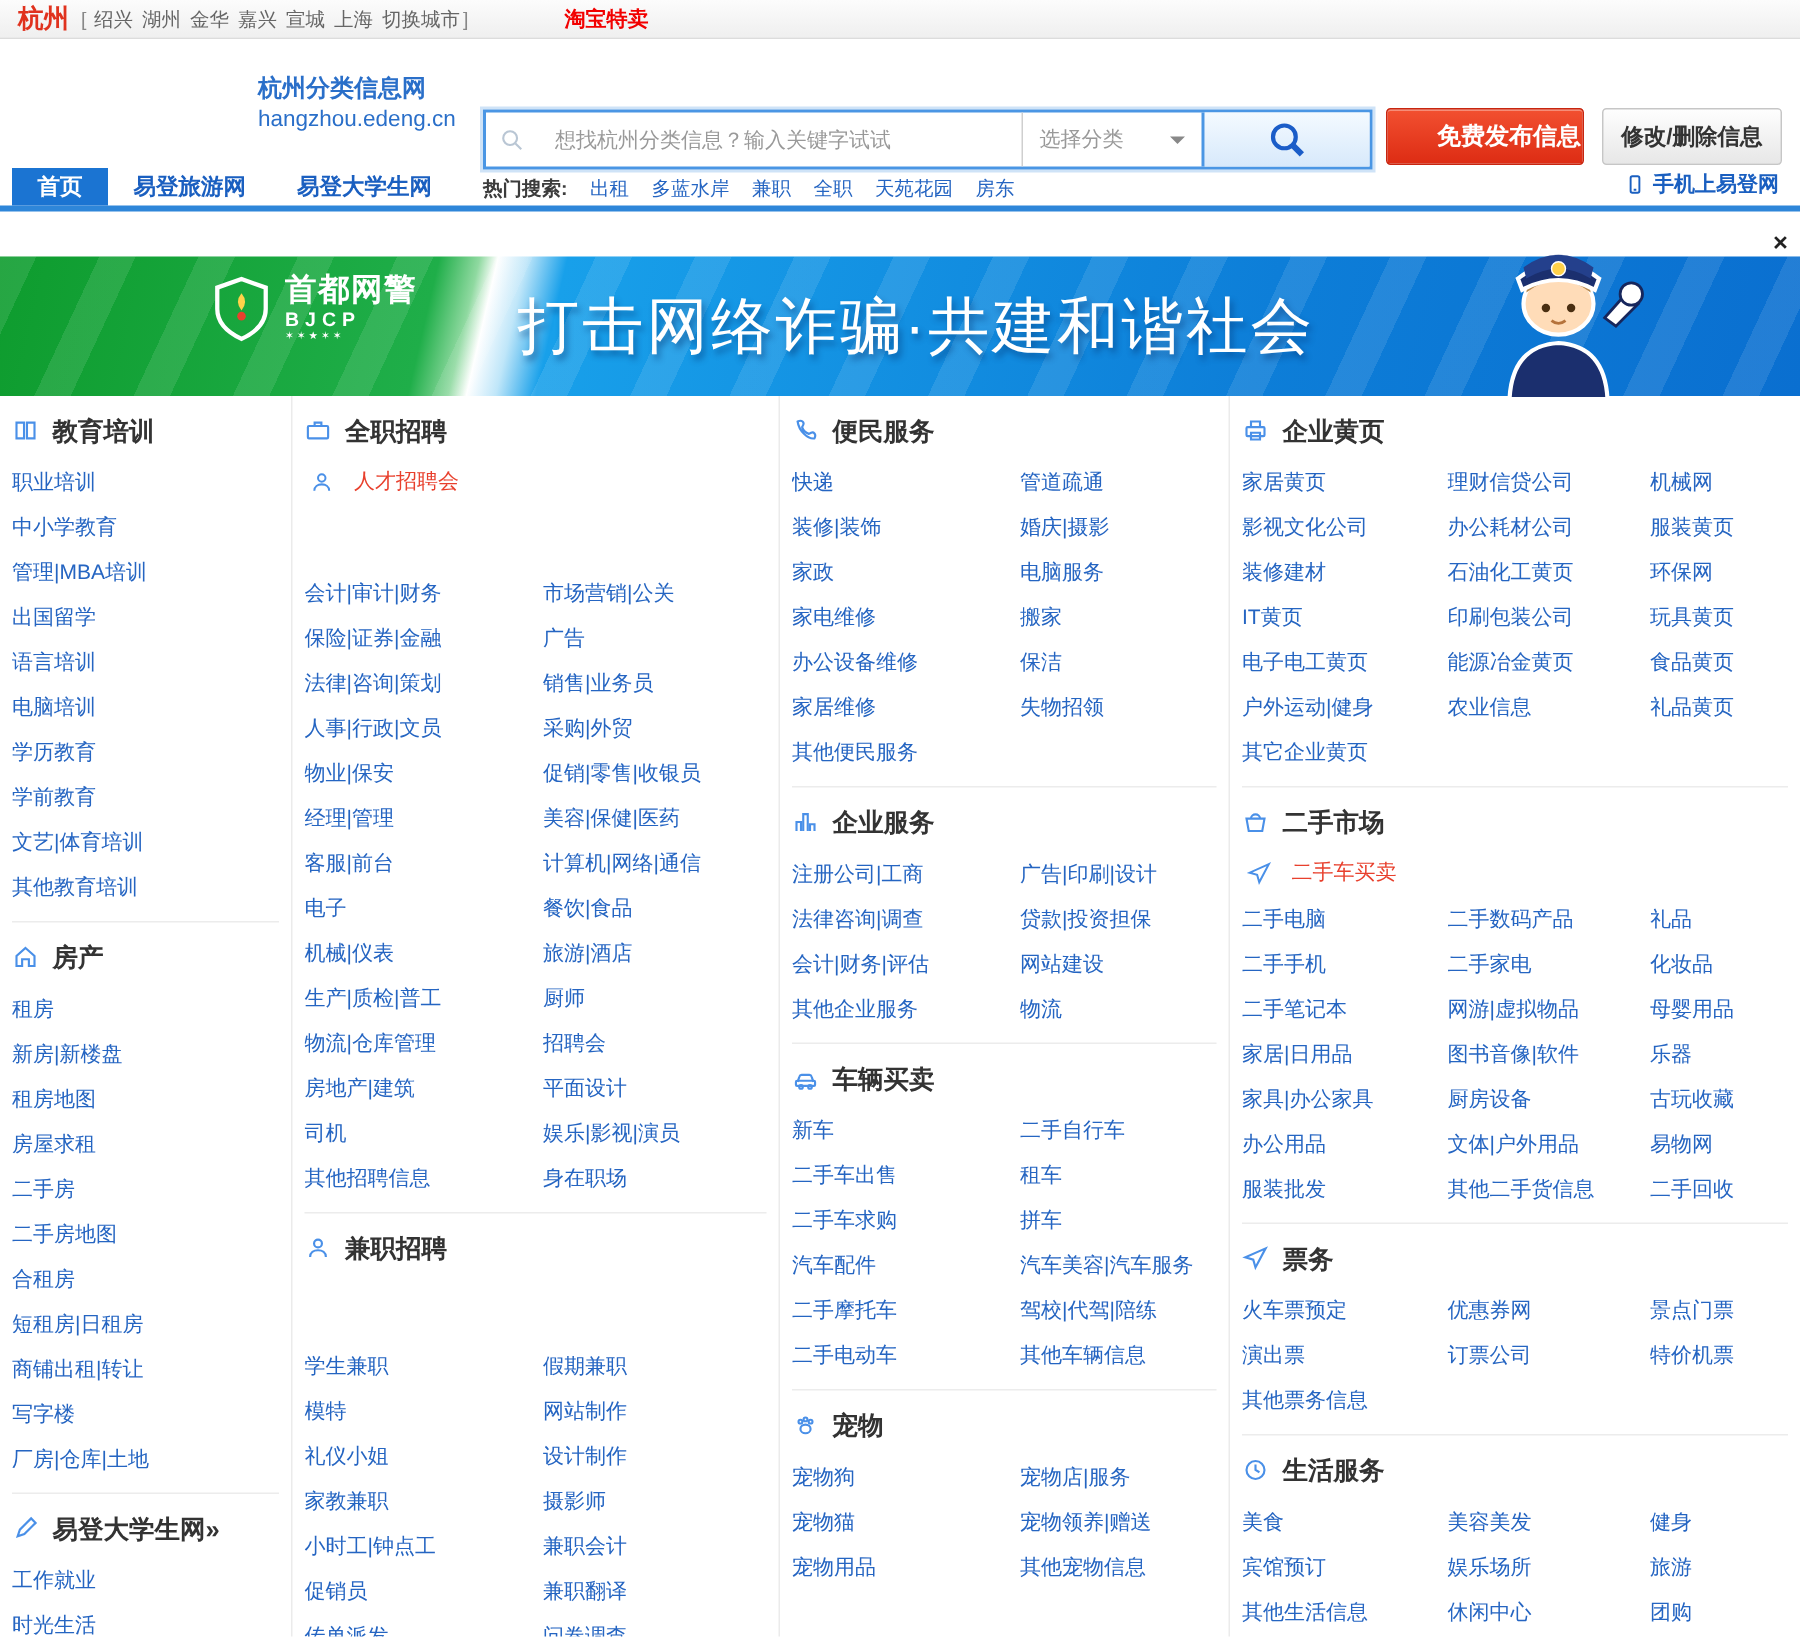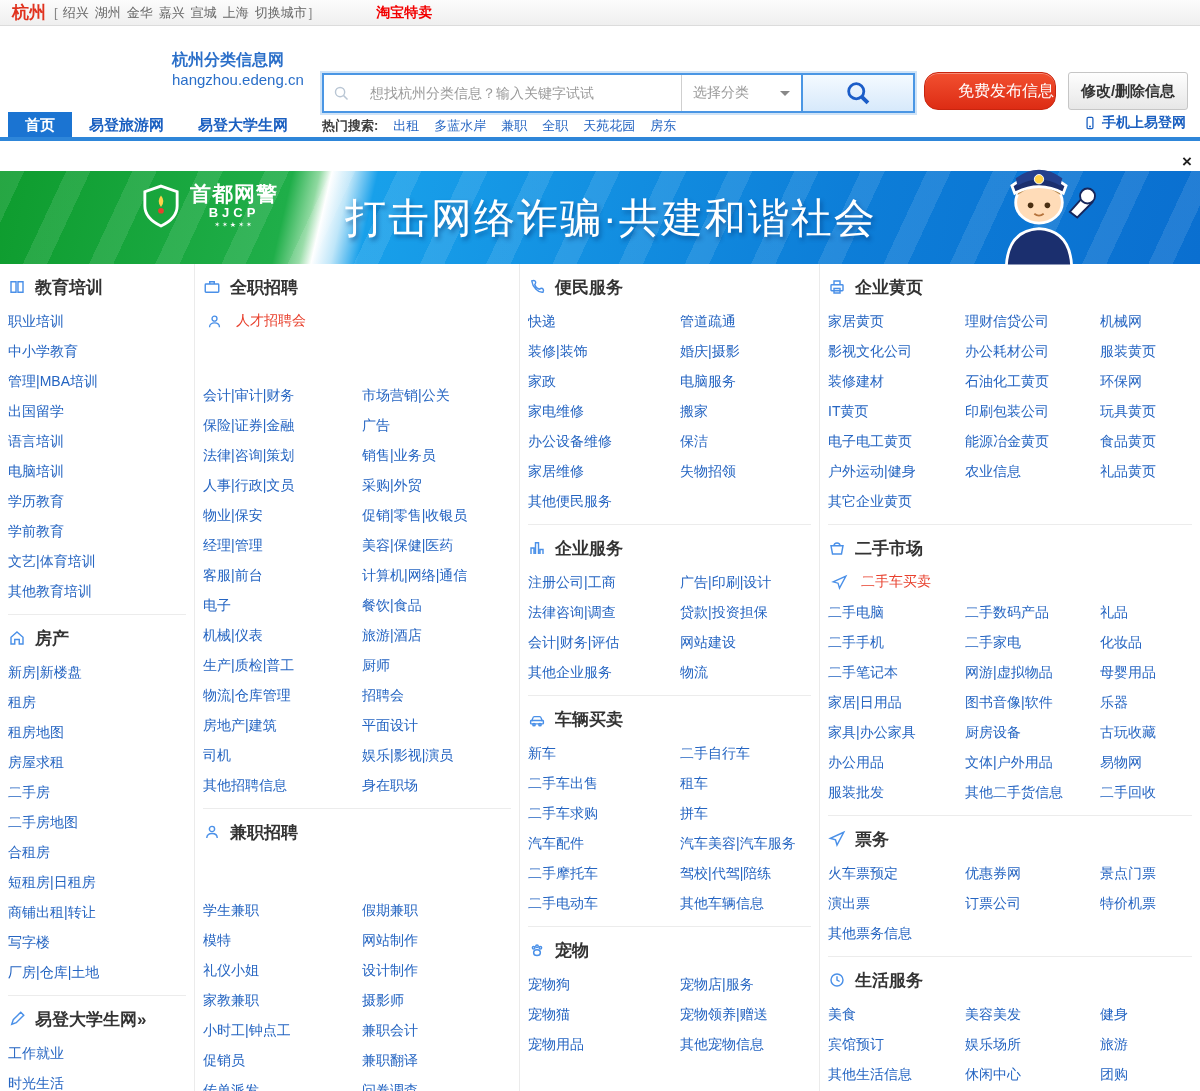--- a/index.html
+++ b/index.html
@@ -28,23 +28,23 @@
     display:flex; border:2px solid #4a96e4; box-shadow:0 0 0 2px #cfe3f7; background:#fff; }
   .si-wrap { flex:1; display:flex; align-items:center; gap:20px; padding-left:9px; }
   .si-wrap input { border:none; outline:none; flex:1; font-size:14px; color:#333;
     font-family:inherit; background:transparent; }
   .si-wrap input::placeholder { color:#999; }
   .search-cat { width:120px; border-left:1px solid #cfcfcf; display:flex; align-items:center;
     justify-content:space-between; padding:0 11px; color:#999; font-size:14px; }
   .caret { width:0; height:0; border:5px solid transparent; border-top-color:#888; margin-top:6px; }
   .search-btn { width:112px; border-left:2px solid #4a96e4;
     background:linear-gradient(#f4faff,#d7e9fb); display:flex; align-items:center; justify-content:center; }
-  .pub-btn { position:absolute; left:924px; top:46px; width:132px; height:38px; border-radius:14px;
+  .pub-btn { position:absolute; left:924px; top:46px; width:132px; height:38px; border-radius:3px;
     background:linear-gradient(#f25030,#dd2c14); border:1px solid #c8250f; color:#fff;
-    font-weight:normal; font-size:16px; display:flex; align-items:center; justify-content:center;
+    font-weight:bold; font-size:16px; display:flex; align-items:center; justify-content:center;
     box-shadow:inset 0 1px 0 rgba(255,255,255,.35);padding-left:32px; }
   .mod-btn { position:absolute; left:1068px; top:46px; width:120px; height:38px; border-radius:3px;
     background:linear-gradient(#fefefe,#e7e7e7); border:1px solid #c6c6c6; color:#333;
     font-weight:bold; font-size:15px; display:flex; align-items:center; justify-content:center; }
   .hotrow { position:absolute; left:322px; top:91px; display:flex; gap:15px;
     font-size:13px; align-items:center; }
   .hot-label { color:#3c3c3c; font-weight:bold; }
   .hotrow a { color:#2565c2; }
 
   
@@ -61,21 +61,21 @@
   .banner-close { position:absolute; right:8px; bottom:1px; font-size:17px; font-weight:bold;
     color:#222; line-height:1; }
   .banner { position:relative; height:93px; overflow:visible;
     background:linear-gradient(103deg,#0e9c2e 0%,#1fae49 24%,#8fd9a0 26.2%,#ffffff 27.2%,
       #bfe6f9 28.8%,#18a0ea 31%,#0d7ed8 70%,#0a6fd0 100%); }
   .banner::before { content:""; position:absolute; inset:0;
     background:repeating-linear-gradient(115deg, rgba(255,255,255,.10) 0 22px, rgba(255,255,255,0) 22px 60px);
     pointer-events:none; }
   .shield-block { position:absolute; left:142px; top:11px; display:flex; gap:10px;
     align-items:center; color:#fff; }
-  .shield-txt { text-align:center; line-height:1.15; }
+  .shield-txt { text-align:left; line-height:1.15; }
   .shield-txt .n1 { font-size:21px; font-weight:bold; letter-spacing:1px; }
   .shield-txt .n2 { font-size:13px; font-weight:bold; letter-spacing:4px; }
   .shield-txt .n3 { font-size:7px; letter-spacing:2px; }
   .slogan { position:absolute; left:345px; top:50%; transform:translateY(-50%);
     font-size:41px; font-weight:normal; color:#fff; letter-spacing:2px; white-space:nowrap;
     text-shadow:2px 3px 4px rgba(0,40,100,.45); }
   .police { position:absolute; right:100px; bottom:-2px; }
 
   
   .main { display:flex; }
@@ -233,22 +233,22 @@
       <div class="section">
         <div class="sec-head">
           <span class="icon16">
             <svg width="18" height="18" viewBox="0 0 24 24" fill="none" stroke="#4a90e8" stroke-width="1.9">
               <path d="M12 4l8 7v9h-5v-6h-6v6H4v-9z"></path>
             </svg>
           </span>
           <span>房产</span>
         </div>
         <div class="links">
+          <a href="#">租房</a>
           <a href="#">新房|新楼盘</a>
-          <a href="#">租房</a>
           <a href="#">租房地图</a>
           <a href="#">房屋求租</a>
           <a href="#">二手房</a>
           <a href="#">二手房地图</a>
           <a href="#">合租房</a>
           <a href="#">短租房|日租房</a>
           <a href="#">商铺出租|转让</a>
           <a href="#">写字楼</a>
           <a href="#">厂房|仓库|土地</a>
         </div>

